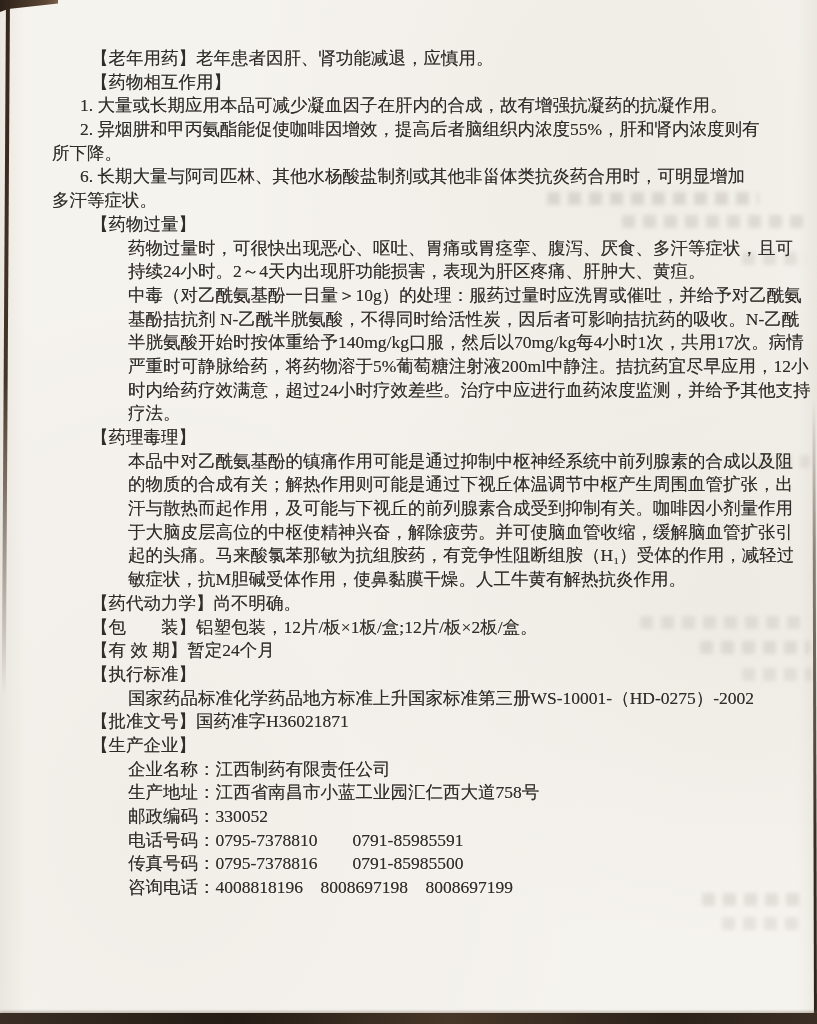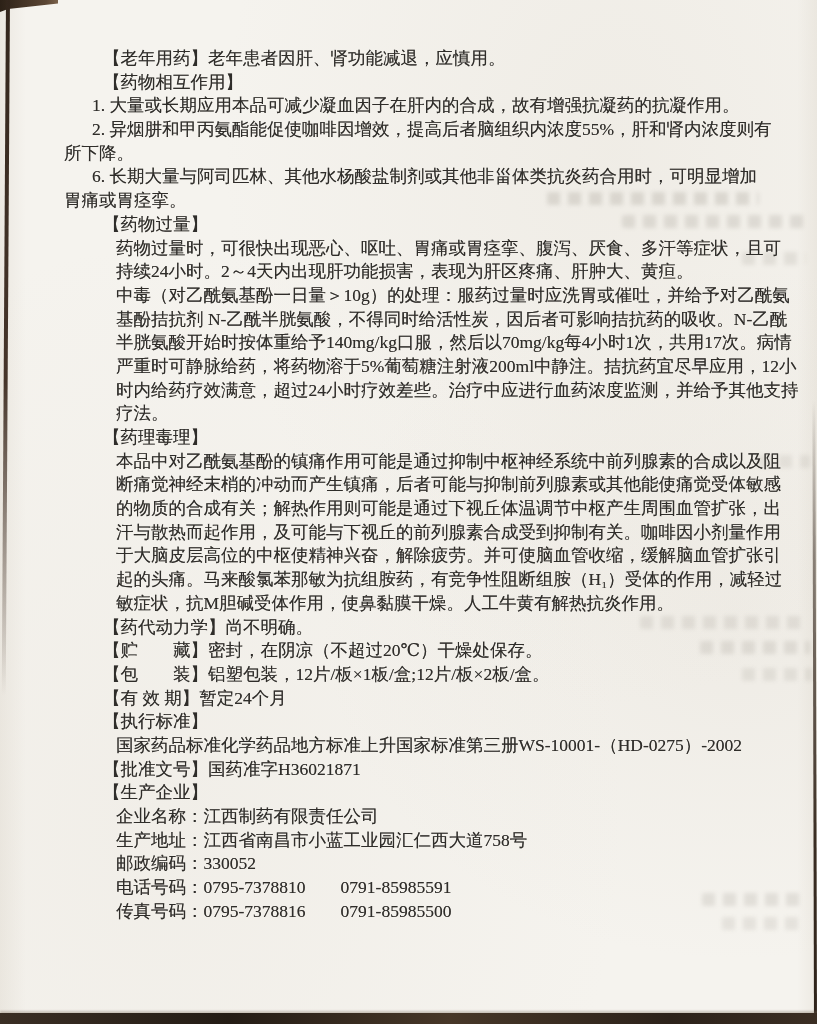--- a/index.html
+++ b/index.html
@@ -34,28 +34,28 @@
     position:absolute;right:0px;top:400px;width:3px;height:624px;
     background:linear-gradient(to bottom,rgba(58,45,35,0) 0%,rgba(58,45,35,.55) 25%,#3a2d23 70%,#2e231b 100%);
     transform:rotate(-0.15deg);transform-origin:bottom right;
   }
   .frame-bottom{
     position:absolute;left:0;bottom:0;width:817px;height:11px;
     background:linear-gradient(to right,#3a2e24,#241c15 28%,#473728 55%,#2c221a 82%,#3b2e23);
     box-shadow:0 -2px 2px rgba(120,105,90,.35);
   }
   
-  .textcol{position:absolute;left:12px;top:47px;width:746px;}
+  .textcol{position:absolute;left:0;top:47px;width:746px;}
   .line{
     height:23.7px;line-height:23.7px;font-size:17.5px;
     color:#2f2d2a;white-space:nowrap;
     text-shadow:0 0 .6px rgba(47,45,42,.55);
   }
   .ind-h{padding-left:91px;}
-  .ind-p{padding-left:104px;}
+  .ind-p{padding-left:104px;margin-left:24px;}
   .ind-li{padding-left:80px;}
   .ind-lc{padding-left:52px;}
   
   .ghost{
     position:absolute;height:13px;border-radius:2px;
     background:repeating-linear-gradient(90deg, rgba(125,118,108,.45) 0 13px, rgba(125,118,108,0) 13px 21px);
     filter:blur(2px);opacity:.42;
   }
   .g1{left:547px;top:192px;width:212px;}
   .g2{left:622px;top:215px;width:182px;opacity:.38;}
@@ -87,45 +87,44 @@
   <div class="ghost g8"></div>
   <div class="ghost g9"></div>
 
   <div class="textcol">
       <div class="line ind-h">【老年用药】老年患者因肝、肾功能减退，应慎用。</div>
       <div class="line ind-h">【药物相互作用】</div>
       <div class="line ind-li">1. 大量或长期应用本品可减少凝血因子在肝内的合成，故有增强抗凝药的抗凝作用。</div>
       <div class="line ind-li">2. 异烟肼和甲丙氨酯能促使咖啡因增效，提高后者脑组织内浓度55%，肝和肾内浓度则有</div>
       <div class="line ind-lc">所下降。</div>
       <div class="line ind-li">6. 长期大量与阿司匹林、其他水杨酸盐制剂或其他非甾体类抗炎药合用时，可明显增加</div>
-      <div class="line ind-lc">胃痛或胃痉挛。</div>
+      <div class="line ind-lc">多汗等症状。</div>
       <div class="line ind-h">【药物过量】</div>
       <div class="line ind-p">药物过量时，可很快出现恶心、呕吐、胃痛或胃痉挛、腹泻、厌食、多汗等症状，且可</div>
       <div class="line ind-p">持续24小时。2～4天内出现肝功能损害，表现为肝区疼痛、肝肿大、黄疸。</div>
       <div class="line ind-p">中毒（对乙酰氨基酚一日量＞10g）的处理：服药过量时应洗胃或催吐，并给予对乙酰氨</div>
       <div class="line ind-p">基酚拮抗剂 N-乙酰半胱氨酸，不得同时给活性炭，因后者可影响拮抗药的吸收。N-乙酰</div>
       <div class="line ind-p">半胱氨酸开始时按体重给予140mg/kg口服，然后以70mg/kg每4小时1次，共用17次。病情</div>
       <div class="line ind-p">严重时可静脉给药，将药物溶于5%葡萄糖注射液200ml中静注。拮抗药宜尽早应用，12小</div>
       <div class="line ind-p">时内给药疗效满意，超过24小时疗效差些。治疗中应进行血药浓度监测，并给予其他支持</div>
       <div class="line ind-p">疗法。</div>
       <div class="line ind-h">【药理毒理】</div>
       <div class="line ind-p">本品中对乙酰氨基酚的镇痛作用可能是通过抑制中枢神经系统中前列腺素的合成以及阻</div>
-      <div class="line ind-p">断痛觉神经末梢的冲动而产生镇痛，后者可能与抑制前列腺素或其他能使痛觉受体敏感</div>
       <div class="line ind-p">的物质的合成有关；解热作用则可能是通过下视丘体温调节中枢产生周围血管扩张，出</div>
       <div class="line ind-p">汗与散热而起作用，及可能与下视丘的前列腺素合成受到抑制有关。咖啡因小剂量作用</div>
       <div class="line ind-p">于大脑皮层高位的中枢使精神兴奋，解除疲劳。并可使脑血管收缩，缓解脑血管扩张引</div>
       <div class="line ind-p">起的头痛。马来酸氯苯那敏为抗组胺药，有竞争性阻断组胺（H₁）受体的作用，减轻过</div>
       <div class="line ind-p">敏症状，抗M胆碱受体作用，使鼻黏膜干燥。人工牛黄有解热抗炎作用。</div>
       <div class="line ind-h">【药代动力学】尚不明确。</div>
-      <div class="line ind-h">【贮　　藏】密封，在阴凉（不超过20℃）干燥处保存。</div>
       <div class="line ind-h">【包　　装】铝塑包装，12片/板×1板/盒;12片/板×2板/盒。</div>
       <div class="line ind-h">【有 效 期】暂定24个月</div>
       <div class="line ind-h">【执行标准】</div>
       <div class="line ind-p">国家药品标准化学药品地方标准上升国家标准第三册WS-10001-（HD-0275）-2002</div>
       <div class="line ind-h">【批准文号】国药准字H36021871</div>
       <div class="line ind-h">【生产企业】</div>
       <div class="line ind-p">企业名称：江西制药有限责任公司</div>
       <div class="line ind-p">生产地址：江西省南昌市小蓝工业园汇仁西大道758号</div>
       <div class="line ind-p">邮政编码：330052</div>
       <div class="line ind-p">电话号码：0795-7378810　　0791-85985591</div>
       <div class="line ind-p">传真号码：0795-7378816　　0791-85985500</div>
+      <div class="line ind-p">咨询电话：4008818196　8008697198　8008697199</div>
     </div>
 </div>
 
 </body></html>

